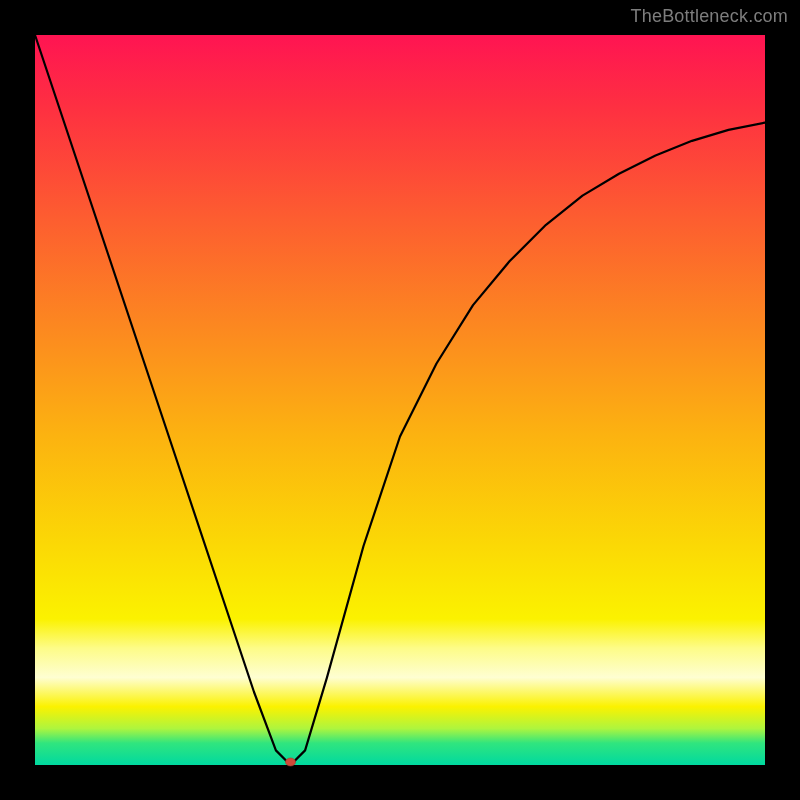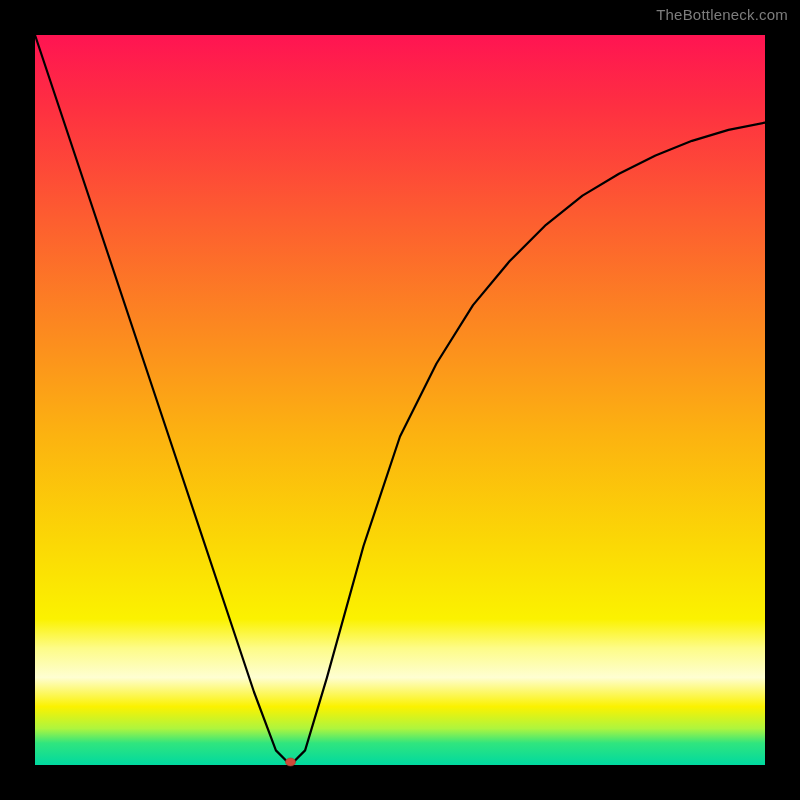--- a/index.html
+++ b/index.html
@@ -39,21 +39,21 @@
         #aef53e 95%,
         #30e57e 97%,
         #00d9a0 100%
       );
   }
   .watermark {
     position: absolute;
     top: 6px;
     right: 12px;
     color: #7d7d7d;
-    font-size: 15px;
+    font-size: 18px;
     font-weight: 400;
     letter-spacing: 0.2px;
     user-select: none;
   }
   svg.curve {
     position: absolute;
     left: 0;
     top: 0;
     width: 730px;
     height: 730px;

